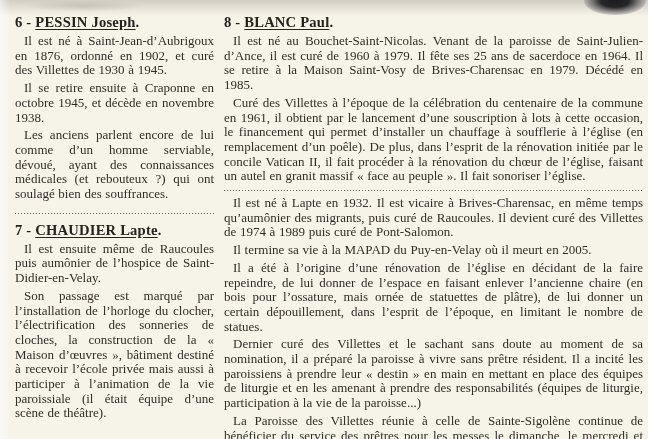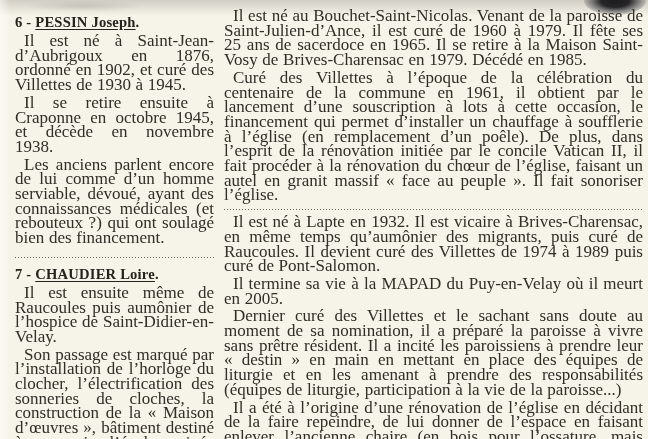--- a/index.html
+++ b/index.html
@@ -47,21 +47,21 @@
     margin: 5px 0 3px 0;
     font-size: 14.6px;
     font-weight: bold;
     color: #26231e;
     letter-spacing: 0.2px;
   }
   .entry-title .uname { text-decoration: underline; text-underline-offset: 2px; text-align: right; }
 
   .entry p {
     margin: 0 0 3px 0;
-    font-size: 17px;
+    font-size: 13px;
     line-height: 14.7px;
     text-align: justify;
     text-indent: 9px;
     word-spacing: 0.4px;
   }
 
   .dotted-sep {
     height: 1px;
     margin: 11px 0 8px 0;
     background-image: repeating-linear-gradient(90deg,
@@ -78,44 +78,45 @@
   <div class="left-shade"></div>
   <div class="smudge"></div>
   <div class="corner-blob"></div>
 
   <div class="col col-left">
 
     <div class="entry">
       <h2 class="entry-title"><span>6 - </span><span class="uname">PESSIN Joseph</span><span>.</span></h2>
       <p>Il est né à Saint-Jean-d’Aubrigoux en 1876, ordonné en 1902, et curé des Villettes de 1930 à 1945.</p>
       <p>Il se retire ensuite à Craponne en octobre 1945, et décède en novembre 1938.</p>
-      <p>Les anciens parlent encore de lui comme d’un homme serviable, dévoué, ayant des connaissances médicales (et rebouteux ?) qui ont soulagé bien des financement.</p>
+      <p>Les anciens parlent encore de lui comme d’un homme serviable, dévoué, ayant des connaissances médicales (et rebouteux ?) qui ont soulagé bien des souffrances.</p>
     </div>
 
     <div class="dotted-sep"></div>
 
     <div class="entry">
-      <h2 class="entry-title"><span>7 - </span><span class="uname">CHAUDIER Loire</span><span>.</span></h2>
+      <h2 class="entry-title"><span>7 - </span><span class="uname">CHAUDIER Lapte</span><span>.</span></h2>
       <p>Il est ensuite même de Raucoules puis aumônier de l’hospice de Saint-Didier-en-Velay.</p>
       <p>Son passage est marqué par l’installation de l’horloge du clocher, l’électrification des sonneries de cloches, la construction de la « Maison d’œuvres », bâtiment destiné à recevoir l’école privée mais aussi à participer à l’animation de la vie paroissiale (il était équipe d’une scène de théâtre).</p>
     </div>
 
   </div>
 
   <div class="col col-right">
 
     <div class="entry">
-      <p>Il est né au Bouchet-Saint-Nicolas. Venant de la paroisse de Saint-Julien-d’Ance, il est curé de 1960 à 1979. Il fête ses 25 ans de sacerdoce en 1965. Il se retire à la Maison Saint-Vosy de Brives-Charensac en 1979. Décédé en 1985.</p>
+      <h2 class="entry-title"><span>8 - </span><span class="uname">BLANC Paul</span><span>.</span></h2>
+      <p>Il est né au Bouchet-Saint-Nicolas. Venant de la paroisse de Saint-Julien-d’Ance, il est curé de 1960 à 1979. Il fête ses 25 ans de sacerdoce en 1964. Il se retire à la Maison Saint-Vosy de Brives-Charensac en 1979. Décédé en 1985.</p>
       <p>Curé des Villettes à l’époque de la célébration du centenaire de la commune en 1961, il obtient par le lancement d’une souscription à lots à cette occasion, le financement qui permet d’installer un chauffage à soufflerie à l’église (en remplacement d’un poêle). De plus, dans l’esprit de la rénovation initiée par le concile Vatican II, il fait procéder à la rénovation du chœur de l’église, faisant un autel en granit massif « face au peuple ». Il fait sonoriser l’église.</p>
     </div>
 
     <div class="dotted-sep mid"></div>
 
     <div class="entry">
       <p>Il est né à Lapte en 1932. Il est vicaire à Brives-Charensac, en même temps qu’aumônier des migrants, puis curé de Raucoules. Il devient curé des Villettes de 1974 à 1989 puis curé de Pont-Salomon.</p>
       <p>Il termine sa vie à la MAPAD du Puy-en-Velay où il meurt en 2005.</p>
+      <p>Il a été à l’origine d’une rénovation de l’église en décidant de la faire repeindre, de lui donner de l’espace en faisant enlever l’ancienne chaire (en bois pour l’ossature, mais ornée de statuettes de plâtre), de lui donner un certain dépouillement, dans l’esprit de l’époque, en limitant le nombre de statues.</p>
       <p>Dernier curé des Villettes et le sachant sans doute au moment de sa nomination, il a préparé la paroisse à vivre sans prêtre résident. Il a incité les paroissiens à prendre leur « destin » en main en mettant en place des équipes de liturgie et en les amenant à prendre des responsabilités (équipes de liturgie, participation à la vie de la paroisse...)</p>
-      <p>Il a été à l’origine d’une rénovation de l’église en décidant de la faire repeindre, de lui donner de l’espace en faisant enlever l’ancienne chaire (en bois pour l’ossature, mais ornée de statuettes de plâtre), de lui donner un certain dépouillement, dans l’esprit de l’époque, en limitant le nombre de statues.</p>
       <p>La Paroisse des Villettes réunie à celle de Sainte-Sigolène continue de bénéficier du service des prêtres pour les messes le dimanche, le mercredi et pour les obsèques. C’est une chance si l’on se compare à certaines paroisses voisines de la Loire. Il faut s’en réjouir sachant que cela peut être amené à changer.</p>
     </div>
 
   </div>
 </div>
 
 </body></html>

